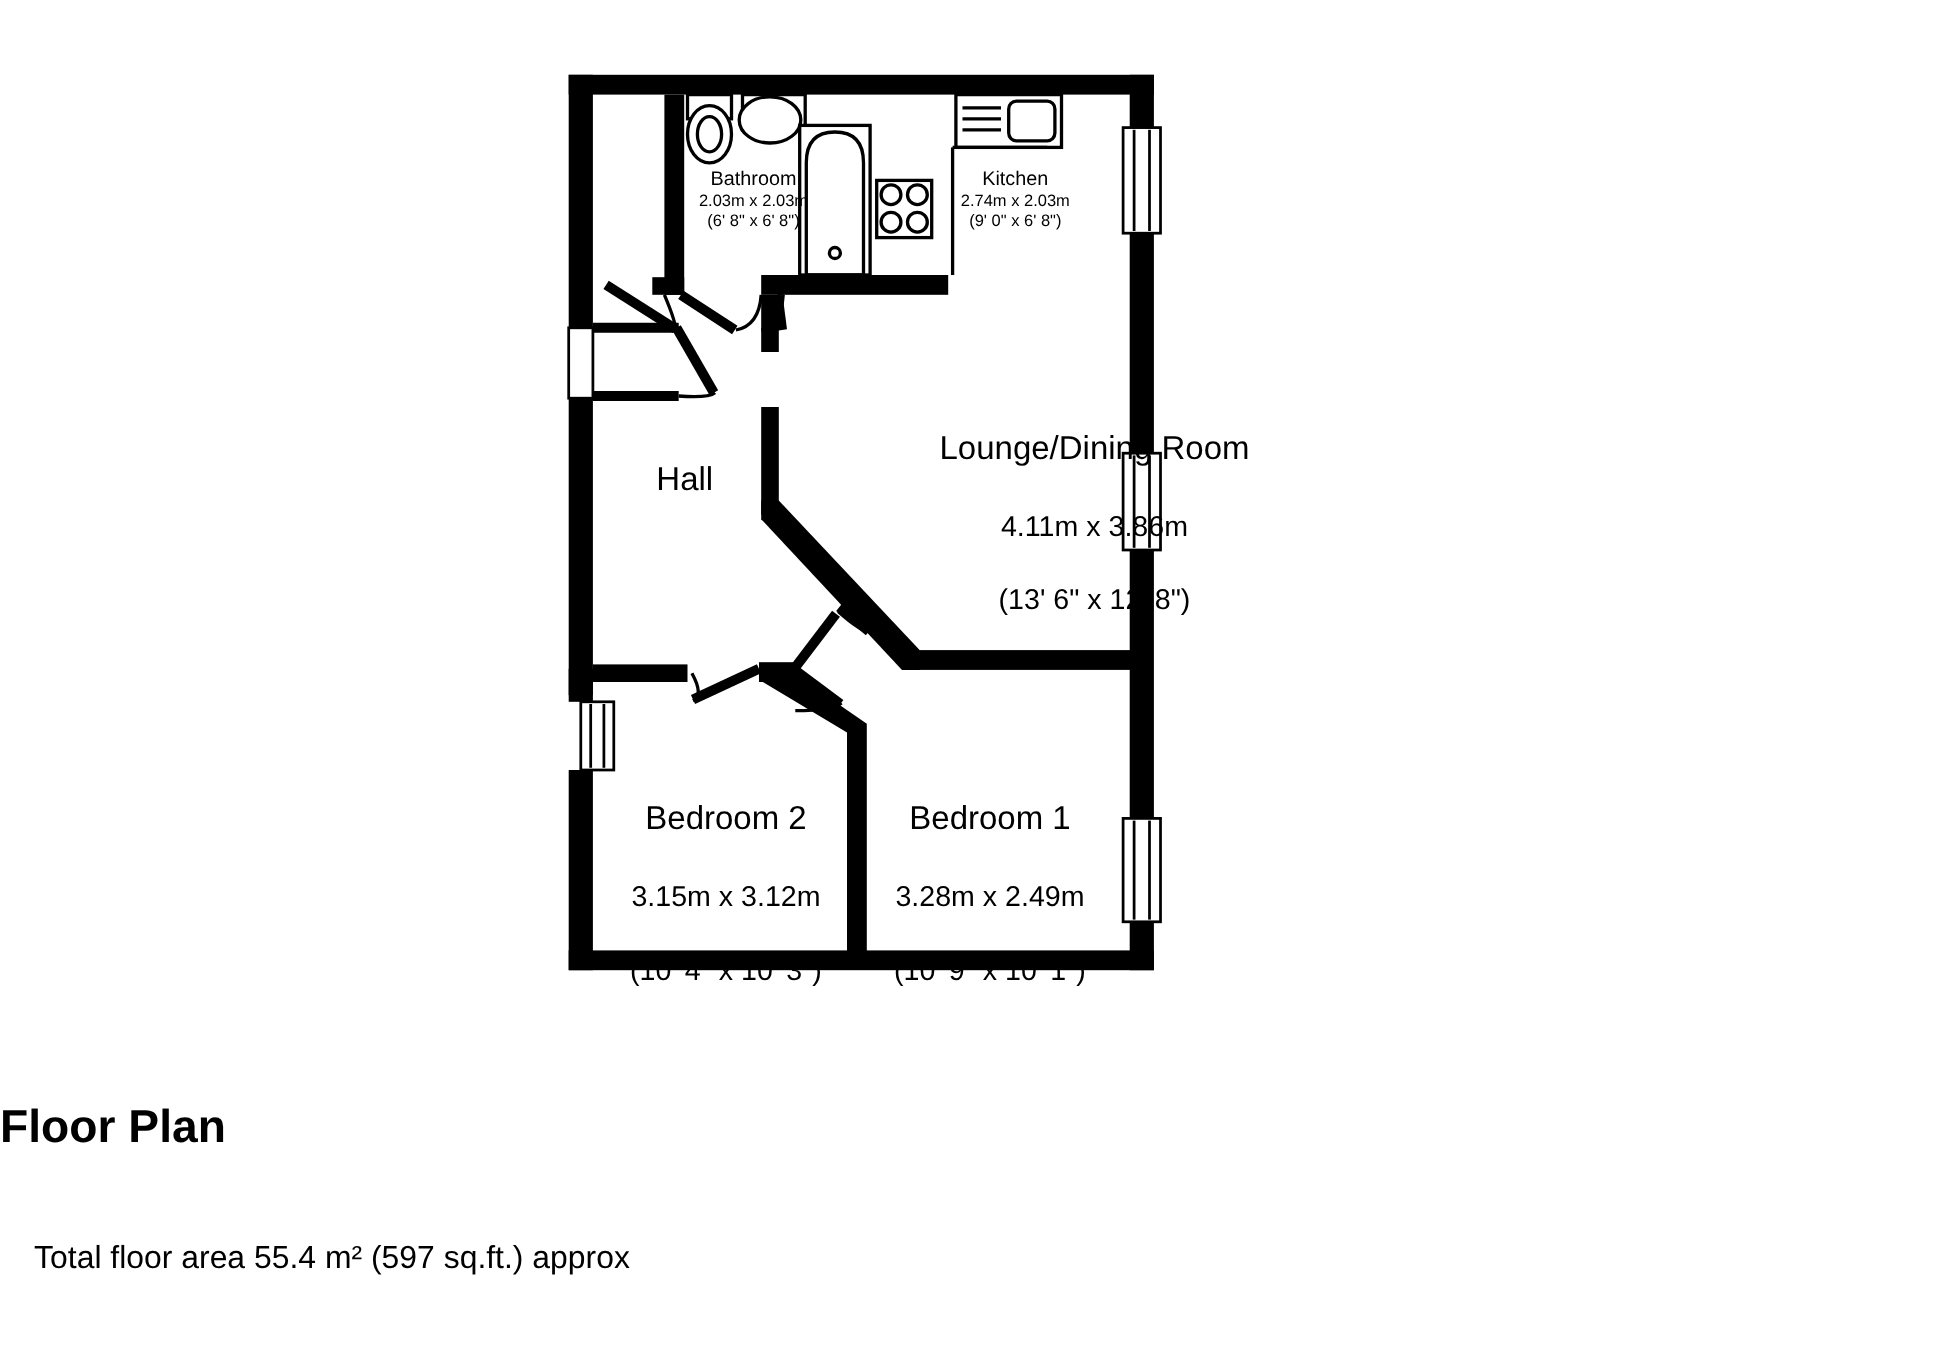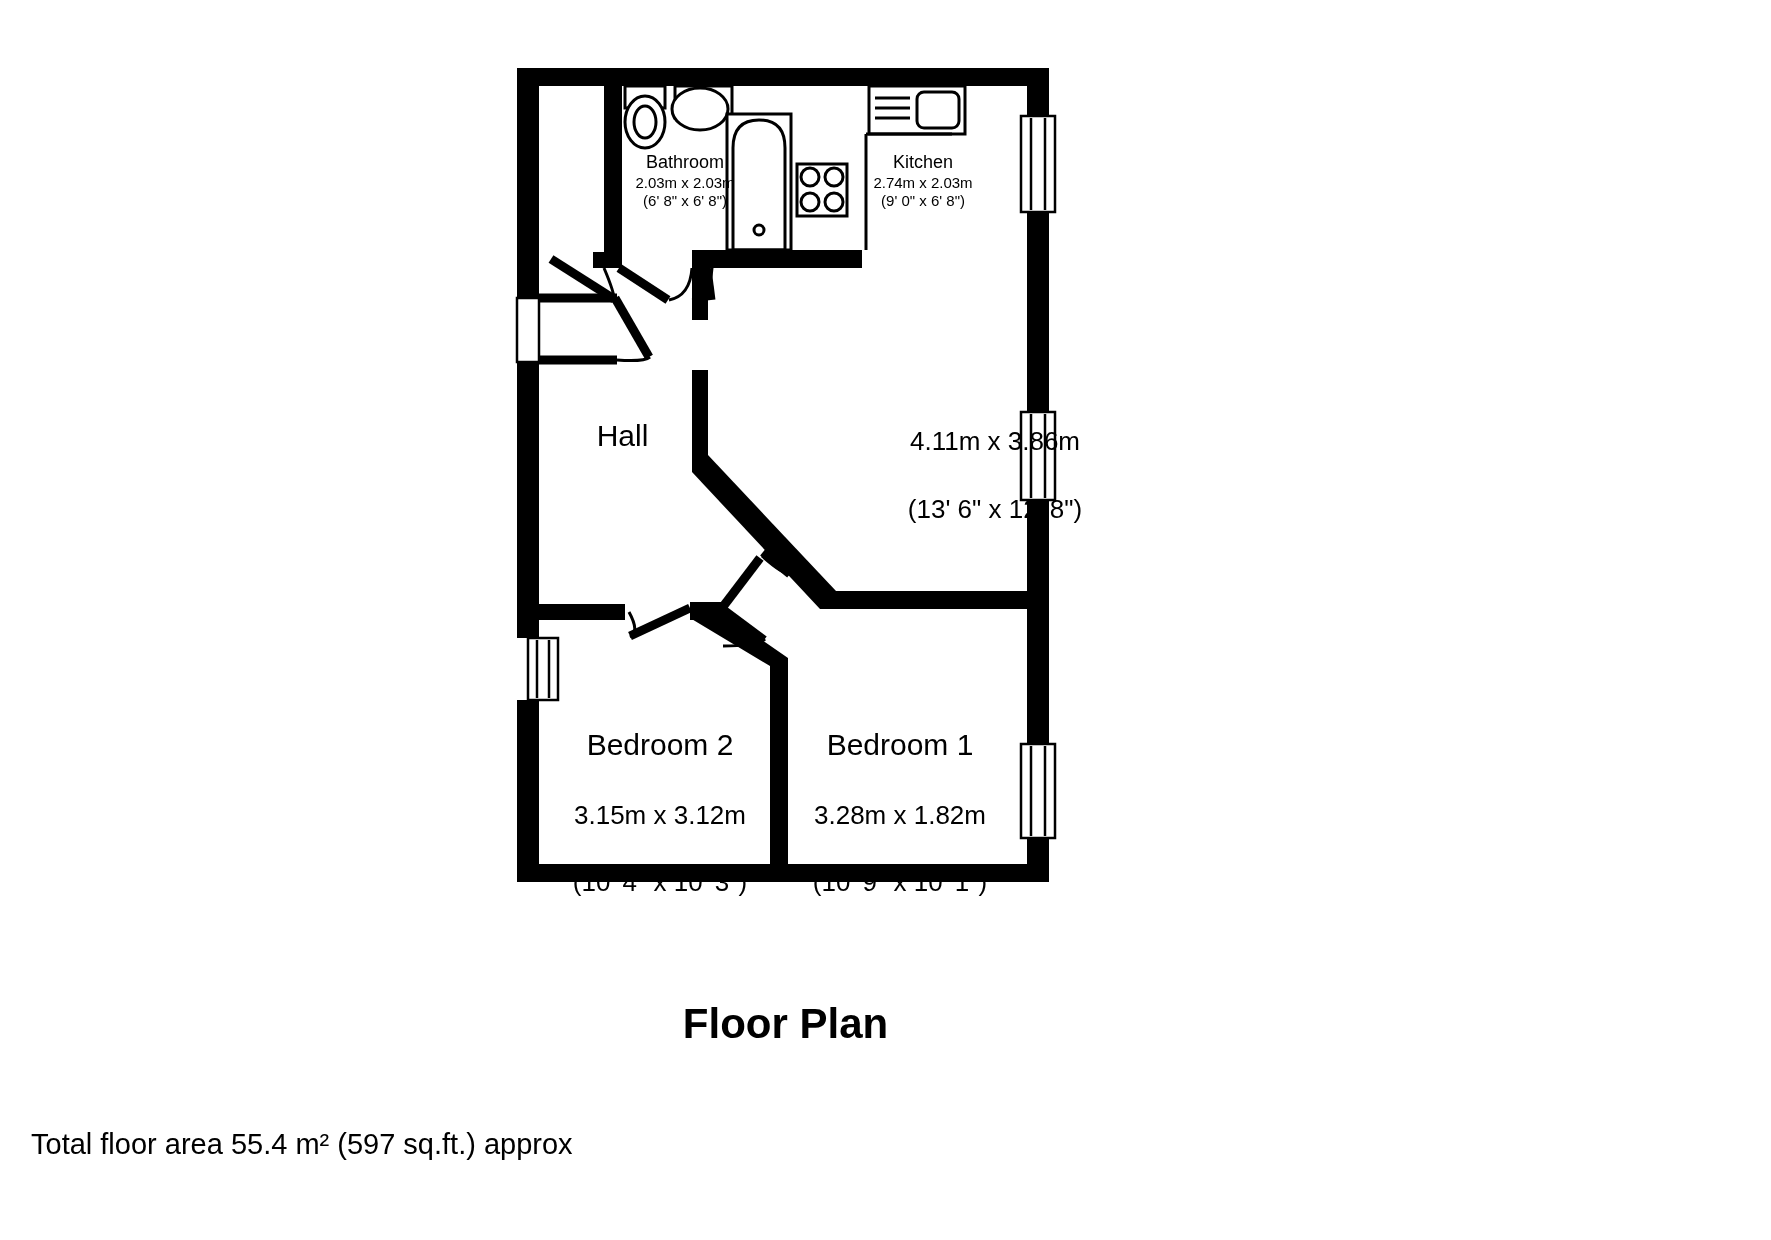--- a/index.html
+++ b/index.html
@@ -81,21 +81,21 @@
   .room-label.big .rl-dim  { font-size: 26px; margin-top: 36px; }
   .room-label.small .rl-name { font-size: 18px; }
   .room-label.small .rl-dim  { font-size: 15px; }
   .room-label.hall-only .rl-name { font-size: 30px; }
 
   #plan-title {
     position: absolute;
     left: 0;
     top: 1000px;
     width: 1571px;
-    text-align: center;
+    text-align: left;
     font-size: 42px;
     font-weight: bold;
     letter-spacing: 0px;
   }
   #footer-area {
     position: absolute;
     left: 31px;
     top: 1128px;
     font-size: 29px;
     font-weight: 400;
@@ -266,37 +266,38 @@
     <span class="rl-dim">(6' 8" x 6' 8")</span>
   </div>
 
   <div class="room-label small" style="left:838px; top:152px; width:170px;">
     <span class="rl-name">Kitchen</span>
     <span class="rl-dim">2.74m x 2.03m</span>
     <span class="rl-dim">(9' 0" x 6' 8")</span>
   </div>
 
   <div class="room-label big" style="left:705px; top:390px; width:580px;">
+    <span class="rl-name">Lounge/Dining Room</span>
     <span class="rl-dim">4.11m x 3.86m</span>
     <span class="rl-dim">(13' 6" x 12' 8")</span>
   </div>
 
   <div class="room-label hall-only" style="left:540px; top:418px; width:165px;">
     <span class="rl-name">Hall</span>
   </div>
 
   <div class="room-label big" style="left:540px; top:727px; width:240px;">
     <span class="rl-name">Bedroom 2</span>
     <span class="rl-dim">3.15m x 3.12m</span>
     <span class="rl-dim">(10' 4" x 10' 3")</span>
   </div>
 
   <div class="room-label big" style="left:790px; top:727px; width:220px;">
     <span class="rl-name">Bedroom 1</span>
-    <span class="rl-dim">3.28m x 1.82m</span>
+    <span class="rl-dim">3.28m x 2.49m</span>
     <span class="rl-dim">(10' 9" x 10' 1")</span>
   </div>
 
   <div id="plan-title">Floor Plan</div>
 
   <div id="footer-area">Total floor area 55.4 m² (597 sq.ft.) approx</div>
 
 
 </div>
 

